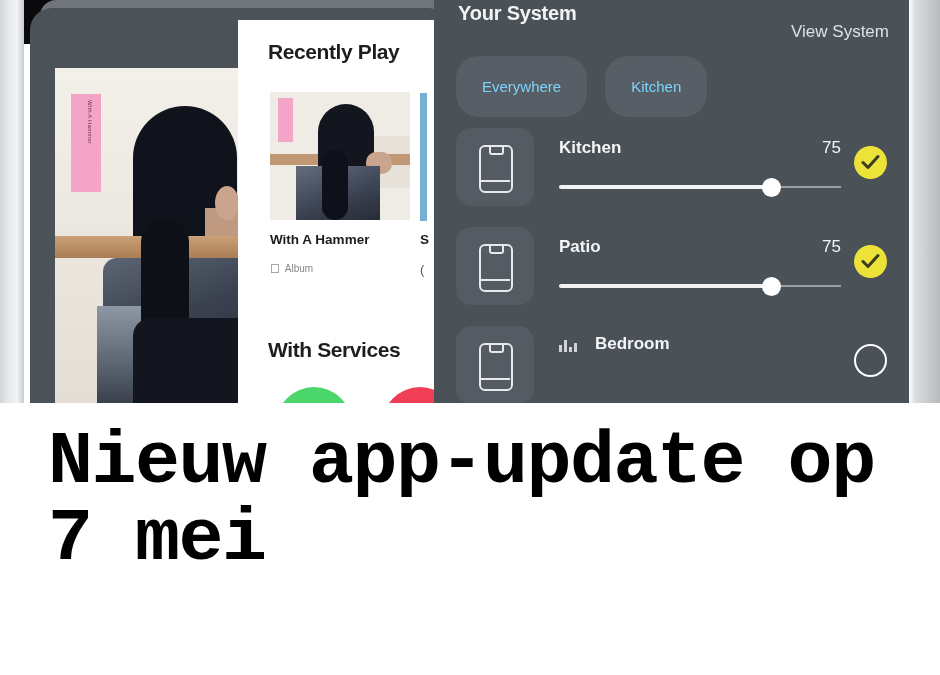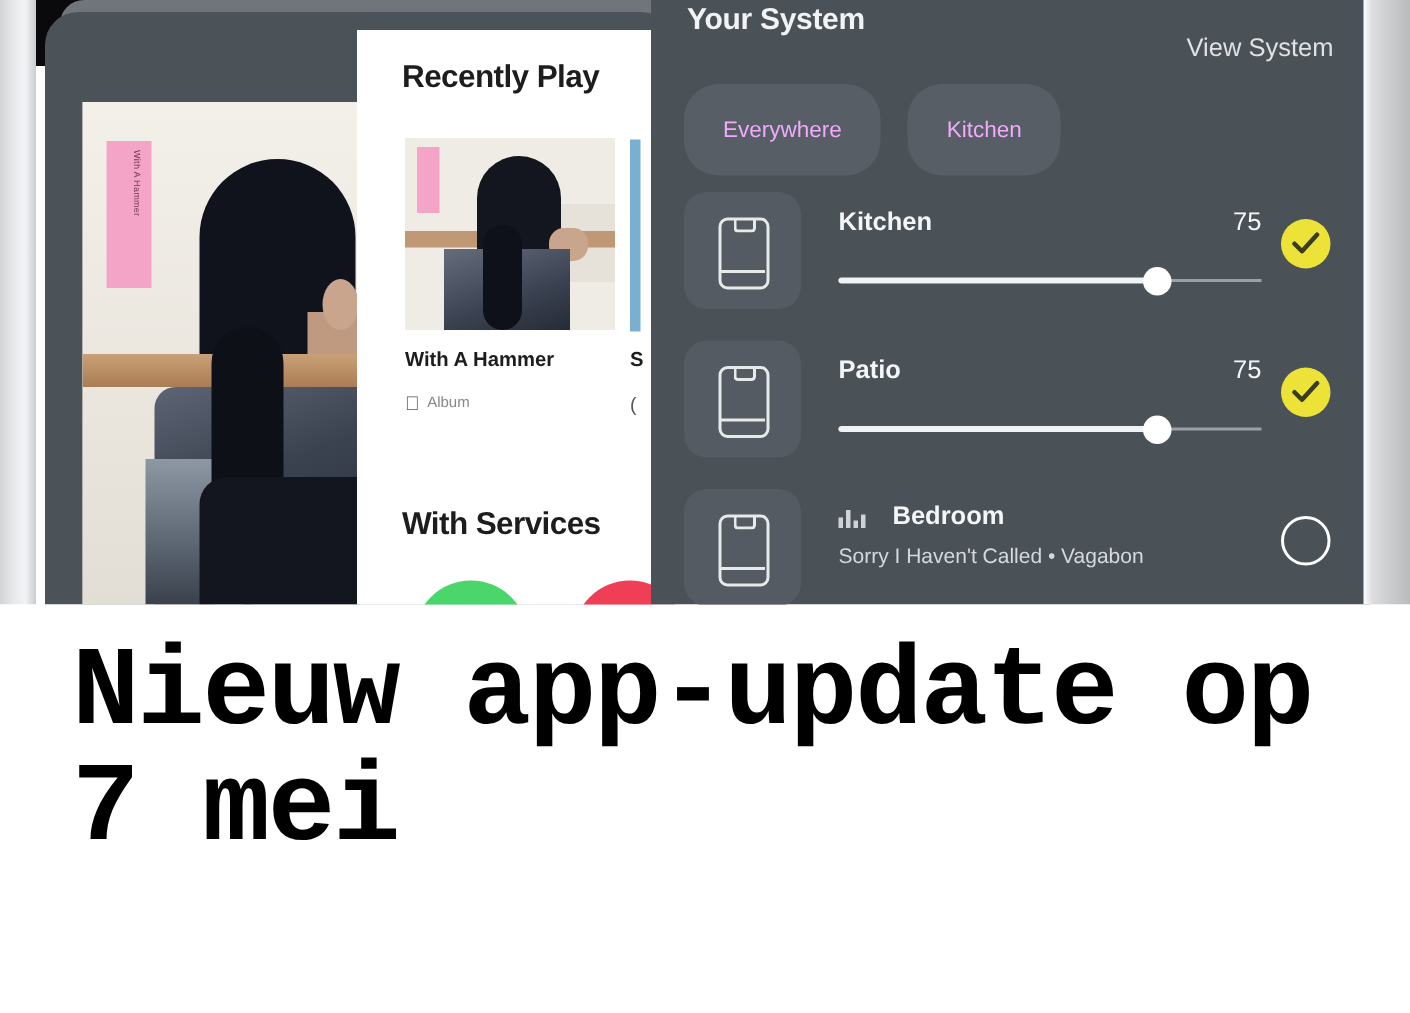--- a/index.html
+++ b/index.html
@@ -77,21 +77,21 @@
     border-radius:24px;border:7px solid #0a0a0a;border-bottom-color:#0a0a0a;}
   .svc-red{position:absolute;left:144px;top:367px;width:76px;height:76px;border-radius:50%;background:#ef3e56;}
   .svc-red::after{content:"";position:absolute;left:26px;top:16px;width:22px;height:44px;background:#ffffff;border-radius:4px;}
 
   
   .panel{position:absolute;left:434px;top:0;width:479px;height:403px;background:#4a5157;}
   .p-title{position:absolute;left:24px;top:2px;font-size:20px;font-weight:bold;color:#f2f3f4;letter-spacing:-.2px;}
   .p-view{position:absolute;right:24px;top:22px;font-size:17px;color:#dfe1e3;}
   .pills{position:absolute;left:22px;top:56px;display:flex;gap:18px;}
   .pill{height:61px;padding:0 26px;border-radius:23px;background:#575e65;
-    display:flex;align-items:center;justify-content:center;font-size:15px;color:#f0abfc;white-space:nowrap;}
+    display:flex;align-items:center;justify-content:center;font-size:15px;color:#7dd3fc;white-space:nowrap;}
 
   .rows{position:absolute;left:22px;top:128px;right:10px;}
   .row{position:relative;height:99px;}
   .row .tile{position:absolute;left:0;top:0;width:78px;height:78px;border-radius:15px;background:#545b62;}
   .spk{position:absolute;left:23px;top:17px;width:30px;height:44px;
     border:2.5px solid #e7e9eb;border-radius:6px;}
   .spk::before{content:"";position:absolute;left:8px;top:-2px;width:11px;height:8px;
     border:2.5px solid #e7e9eb;border-top:none;border-radius:0 0 3px 3px;}
   .spk::after{content:"";position:absolute;left:-1px;bottom:9px;width:30px;height:2.5px;background:#e7e9eb;}
 
@@ -226,21 +226,20 @@
           <div class="tile">
             <div class="spk"></div>
           </div>
           <div class="eqbars">
               <i></i>
               <i></i>
               <i></i>
               <i></i>
             </div>
           <div class="name">Bedroom</div>
-          <div class="nowplaying">Sorry I Haven't Called • Vagabon</div>
           <div class="circle-empty"></div>
         </div>
 
       </div>
     </div>
 
     <div class="bezel-right"></div>
   </div>
 
   <div class="headline">Nieuw app-update op 7 mei</div>

